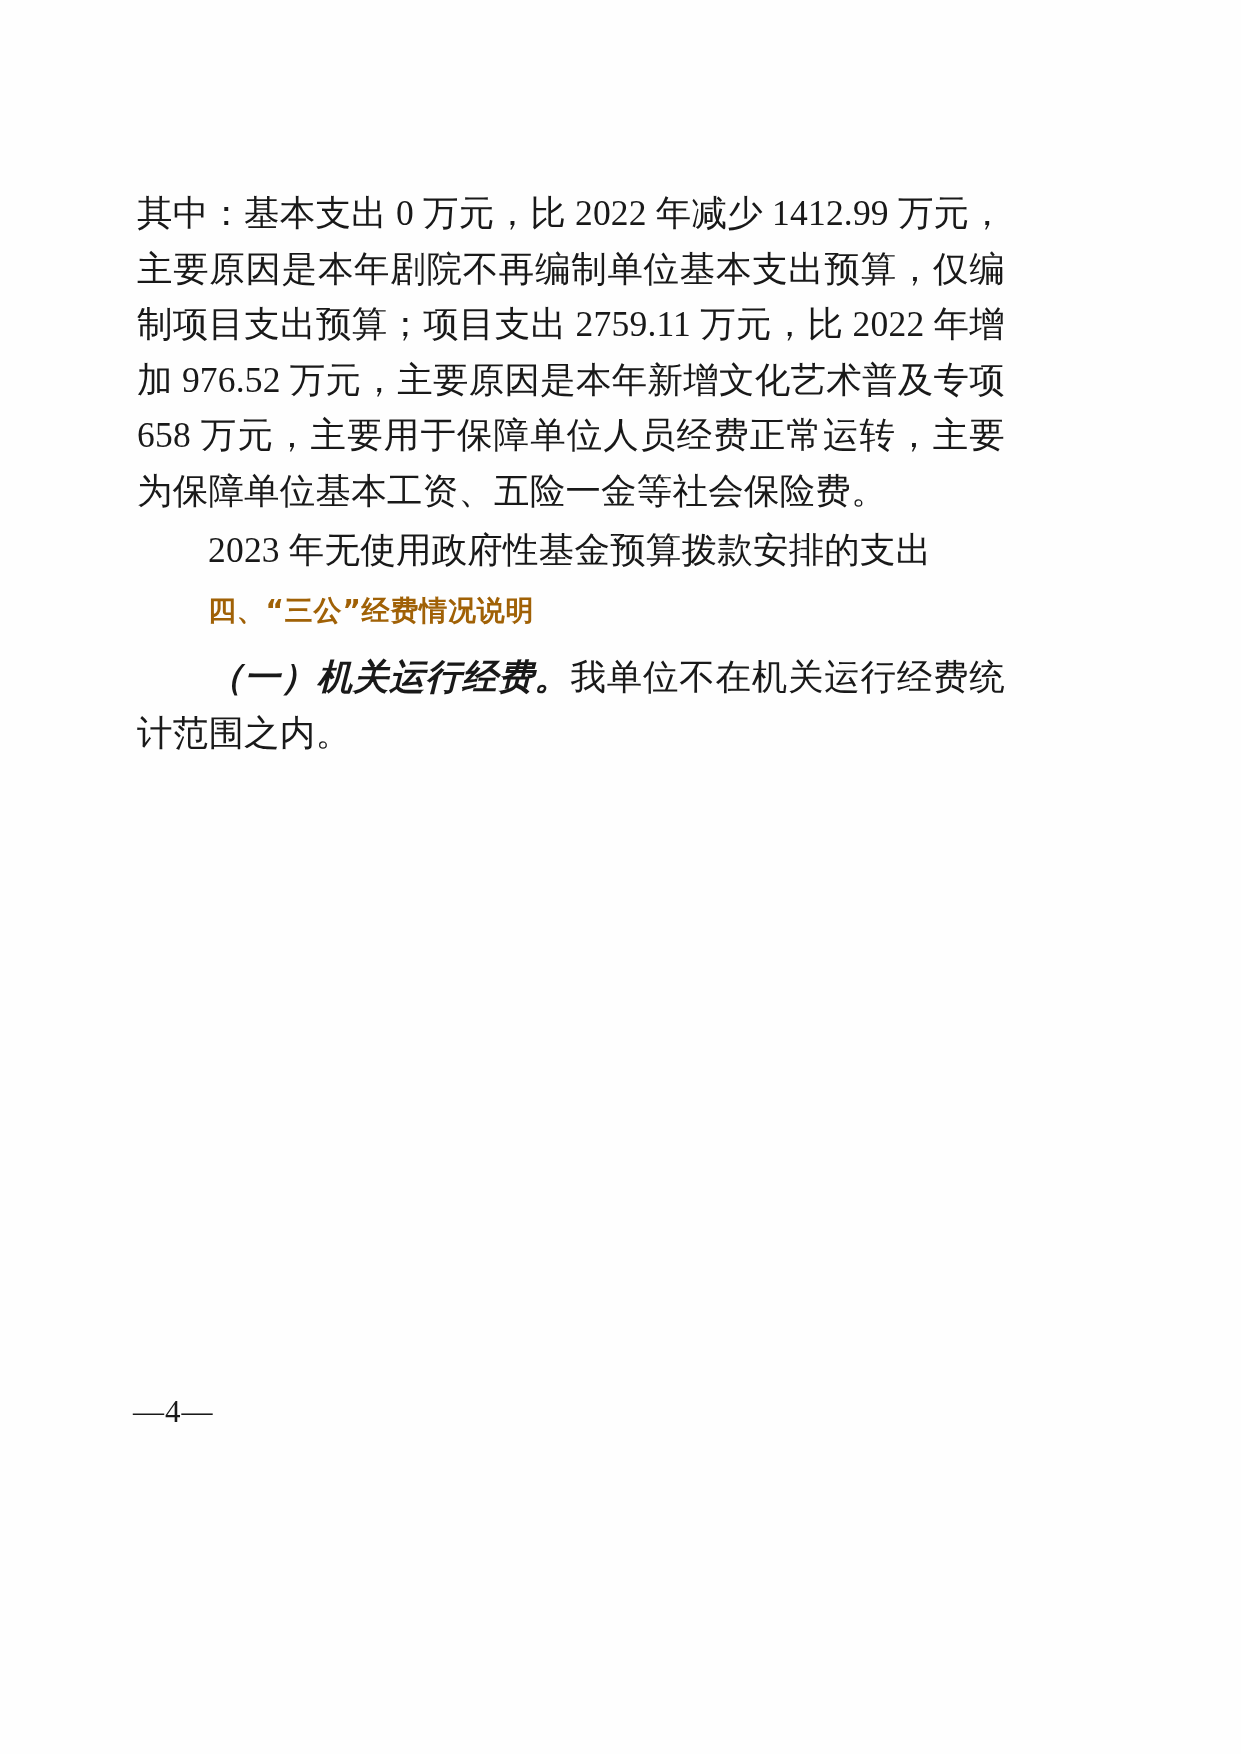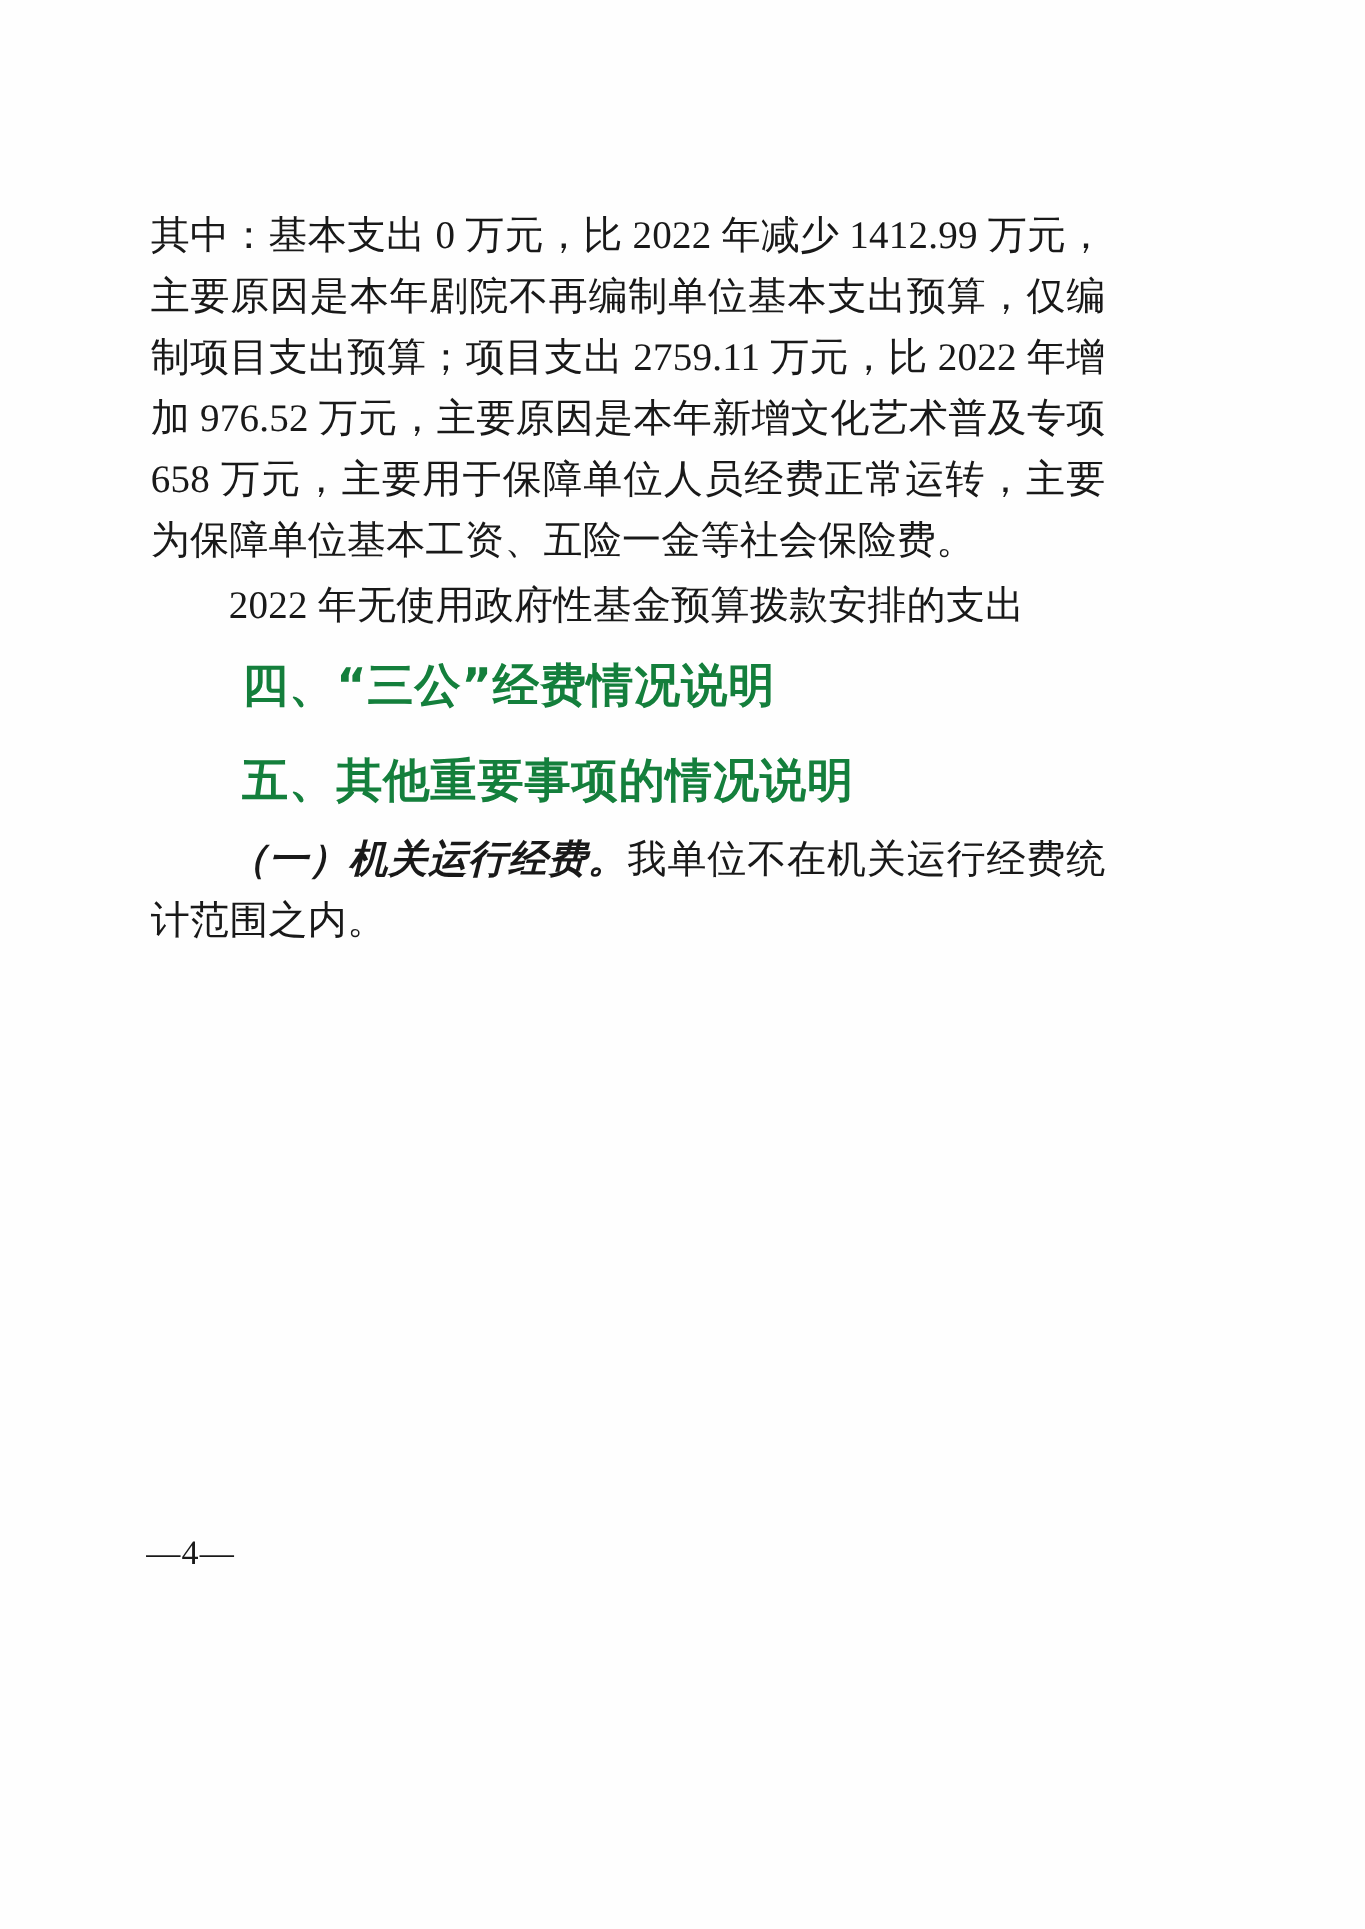--- a/index.html
+++ b/index.html
@@ -34,27 +34,27 @@
     text-align-last: left;
     letter-spacing: 0.2px;
     margin: 0 0 0 0;
     color: #1a1a1a;
     -webkit-font-smoothing: antialiased;
   }
   .para.indent {
     text-indent: 71px;
   }
   .heading {
-    font-size: 42px;
+    font-size: 28px;
     line-height: 55.5px;
     font-weight: bold;
     text-indent: 71px;
     letter-spacing: 0.8px;
-    color: #15803d;
-    margin: 12px;
+    color: #a16207;
+    margin: 0;
     font-family: "DejaVu Sans", "Liberation Sans", sans-serif;
   }
   .subhead-run {
     font-weight: bold;
     font-style: italic;
   }
   .gap-sm { height: 4px; }
   #page-number {
     position: absolute;
     left: 0;
@@ -80,32 +80,31 @@
 <body>
 
 <div id="page">
 
   <div id="content">
 
     <p class="para">其中：基本支出 0 万元，比 2022 年减少 1412.99 万元，主要原因是本年剧院不再编制单位基本支出预算，仅编制项目支出预算；项目支出 2759.11 万元，比 2022 年增加 976.52 万元，主要原因是本年新增文化艺术普及专项 658 万元，主要用于保障单位人员经费正常运转，主要为保障单位基本工资、五险一金等社会保险费。</p>
 
     <div class="gap-sm"></div>
 
-    <p class="para indent">2022 年无使用政府性基金预算拨款安排的支出</p>
+    <p class="para indent">2023 年无使用政府性基金预算拨款安排的支出</p>
 
     <div class="gap-sm"></div>
 
     <h2 class="heading">四、“三公”经费情况说明</h2>
 
     <div class="gap-sm"></div>
 
 
     <div class="gap-sm"></div>
 
-    <h2 class="heading">五、其他重要事项的情况说明</h2>
 
     <div class="gap-sm"></div>
 
     <p class="para indent"><span class="subhead-run">（一）机关运行经费。</span><span>我单位不在机关运行经费统计范围之内。</span></p>
 
     <div class="gap-sm"></div>
 
 
   </div>
 

